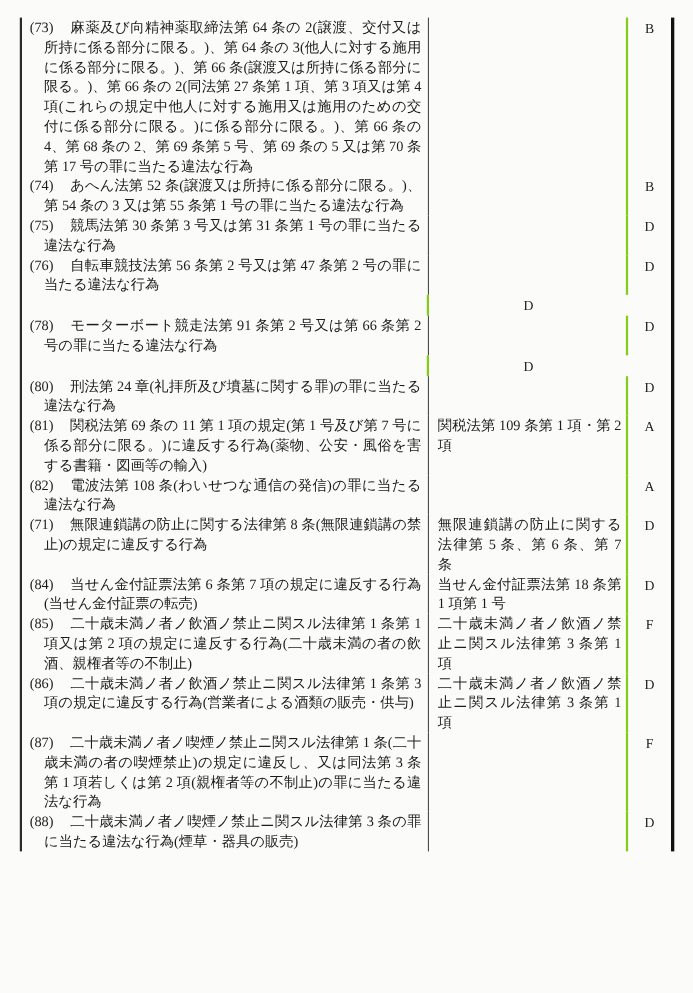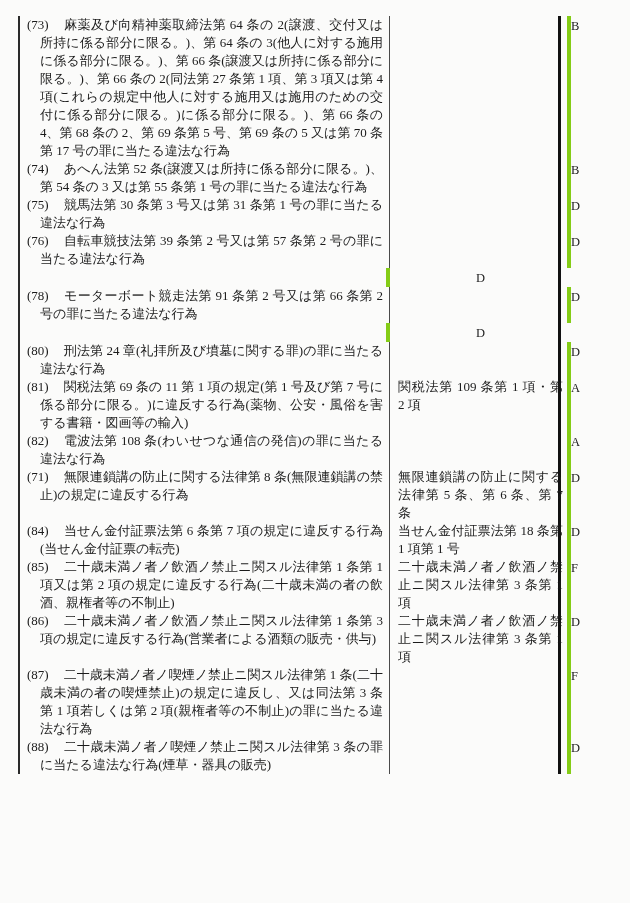--- a/index.html
+++ b/index.html
@@ -9,21 +9,21 @@
     background: #fbfbfa;
     color: #1b1b1b;
     font-family: "Liberation Serif", "DejaVu Serif", serif;
     position: relative;
     overflow: hidden;
   }
   .offense-table {
     position: absolute;
     left: 18px;
     top: 16px;
-    width: 543px;
+    width: 595px;
     box-sizing: border-box;
     border-left: 2px solid #2a2a2a;
     border-right: 3px solid #111;
   }
   .row {
     display: grid;
     grid-template-columns: 370px 181px 1fr;
   }
   .cell {
     font-size: 13px;
@@ -31,21 +31,21 @@
     box-sizing: border-box;
   }
   .c-text {
     border-right: 1px solid #4a4a4a;
     padding: 0 6px 0 20px;
     text-indent: -13px;
     text-align: justify;
   }
   .num { margin-right: 15px; white-space: nowrap; }
   .c-ref {
-    border-right: 4px solid #84cc16;
+    border-right: 2px solid #84cc16;
     padding: 0 4px 0 8px;
     text-align: justify;
   }
   .c-grade {
     text-align: center;
     font-size: 12.5px;
     padding-top: 1px;
   }
 </style>
 </head>
@@ -64,21 +64,21 @@
     <div class="cell c-grade">B</div>
   </div>
 
   <div class="row">
     <div class="cell c-text"><span class="num">(75)</span><span>競馬法第 30 条第 3 号又は第 31 条第 1 号の罪に当たる違法な行為</span></div>
     <div class="cell c-ref"></div>
     <div class="cell c-grade">D</div>
   </div>
 
   <div class="row">
-    <div class="cell c-text"><span class="num">(76)</span><span>自転車競技法第 39 条第 2 号又は第 57 条第 2 号の罪に当たる違法な行為</span></div>
+    <div class="cell c-text"><span class="num">(76)</span><span>自転車競技法第 56 条第 2 号又は第 47 条第 2 号の罪に当たる違法な行為</span></div>
     <div class="cell c-ref"></div>
     <div class="cell c-grade">D</div>
   </div>
 
   <div class="row">
     <div class="cell c-ref"></div>
     <div class="cell c-grade">D</div>
   </div>
 
   <div class="row">

